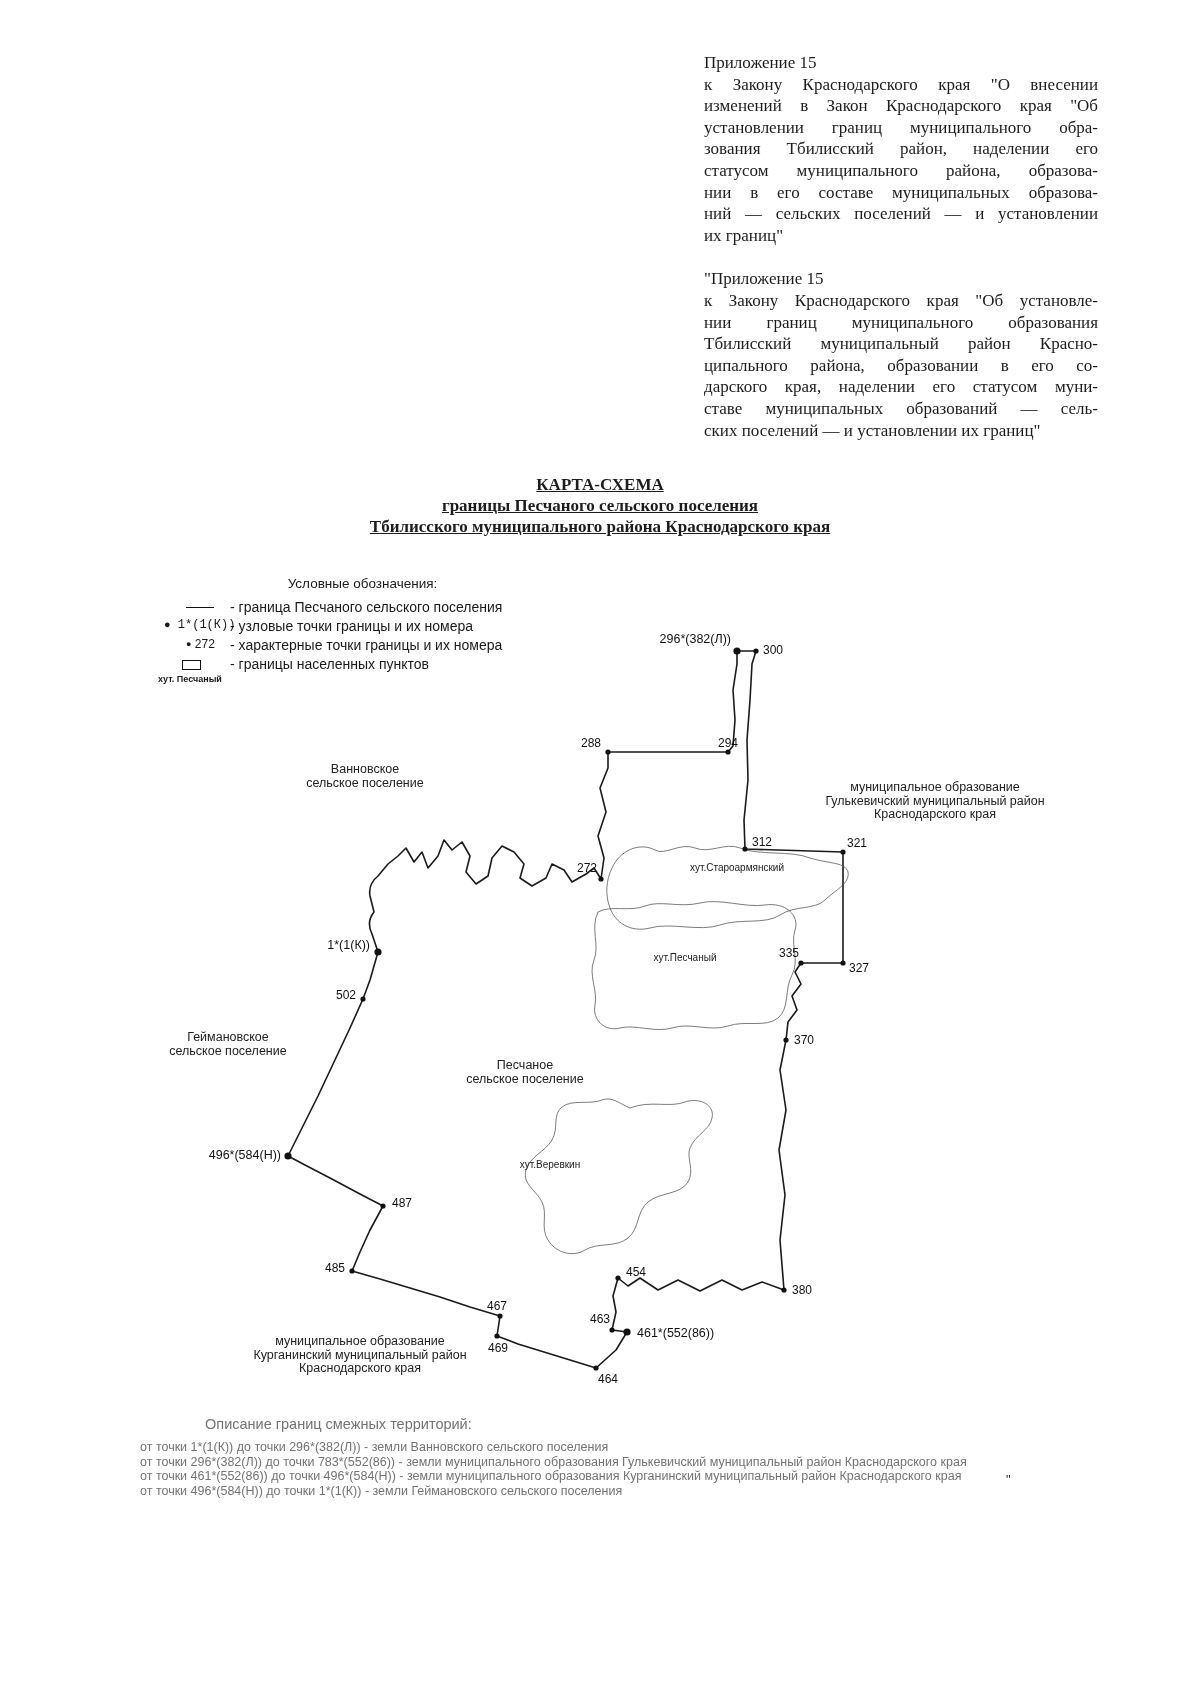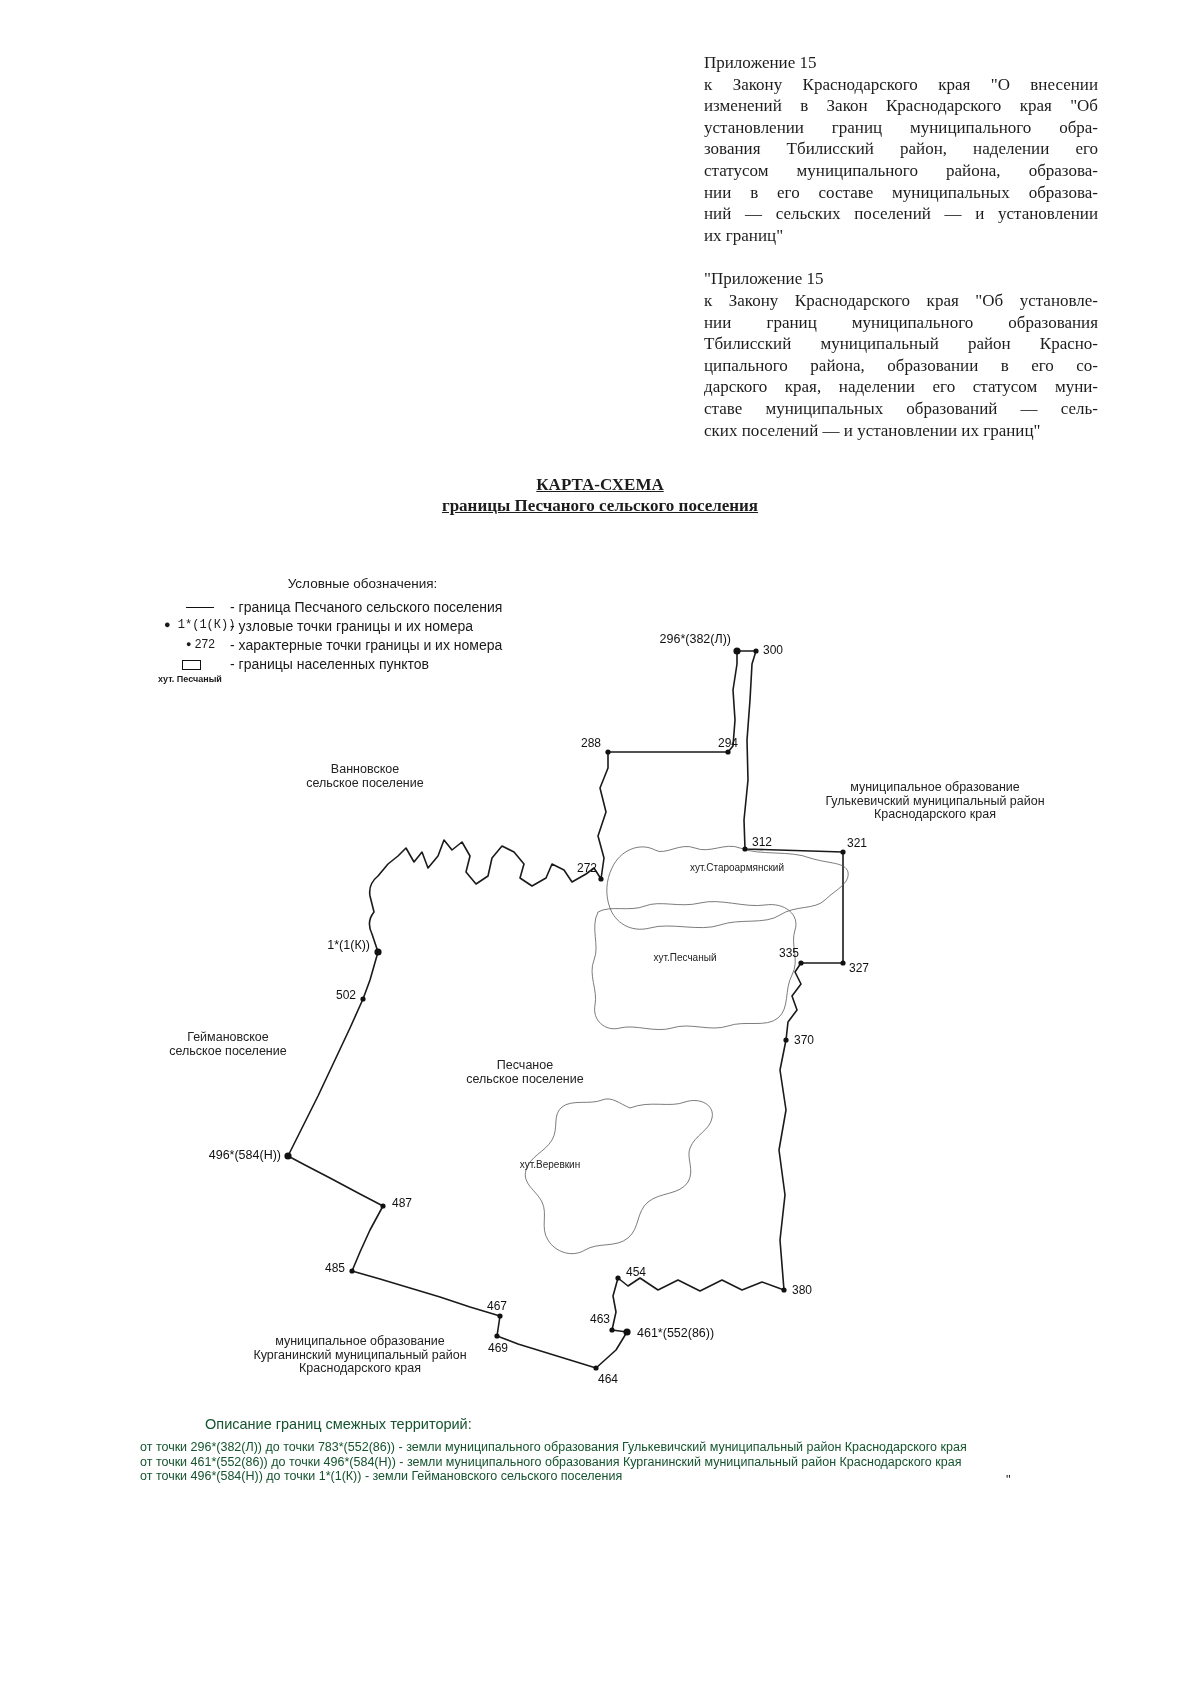--- a/index.html
+++ b/index.html
@@ -33,21 +33,21 @@
   #map-svg { position:absolute; left:0; top:0; }
   .boundary { fill:none; stroke:#1a1a1a; stroke-width:1.6; stroke-linejoin:round; stroke-linecap:round; }
   .thin { fill:none; stroke:#5a5a5a; stroke-width:0.8; stroke-linejoin:round; }
   .map-point { fill:#111; }
   .map-label { font-family:"Liberation Sans", sans-serif; font-size:12px; fill:#111; }
   .map-label.node { font-size:12.5px; }
   .region-label { font-family:"Liberation Sans", sans-serif; font-size:12.5px; fill:#222; }
   .region-label.small { font-size:10px; }
   
   .description { position:absolute; left:140px; top:1416px; width:980px;
-    font-family:"Liberation Sans", sans-serif; color:#14532d; }
+    font-family:"Liberation Sans", sans-serif; color:#737373; }
   .desc-title { margin-left:65px; font-size:14.5px; margin-bottom:8px; }
   .desc-lines div { font-size:12.5px; line-height:14.5px; white-space:nowrap; }
   .stray-mark { position:absolute; left:1006px; top:1472px; font-size:13px;
     font-family:"Liberation Sans", sans-serif; }
 </style>
 </head>
 <body>
 
 <div class="doc-header">
   <div class="para">
@@ -69,20 +69,21 @@
       <div>ципального района, образовании в его со-</div>
       <div>дарского края, наделении его статусом муни-</div>
       <div>ставе муниципальных образований — сель-</div>
       <div>ских поселений — и установлении их границ"</div>
     </div>
 </div>
 
 <div class="map-title">
     <div>КАРТА-СХЕМА</div>
     <div>границы Песчаного сельского поселения</div>
+    <div>Тбилисского муниципального района Краснодарского края</div>
   </div>
 
 <svg id="map-svg" width="1200" height="1697" viewBox="0 0 1200 1697" xmlns="http://www.w3.org/2000/svg">
 
   <path class="boundary" d="
     M 378 952 L 372 934 Q 366 922 374 912 L 370 896 Q 368 884 378 876
     L 388 864 L 398 856 L 406 848 L 414 862 L 422 852 L 428 868 L 438 856 L 444 840
     L 452 850 L 462 842 L 470 856 L 466 872 L 476 884 L 488 876 L 492 858 L 502 846
     L 514 852 L 524 864 L 520 878 L 532 886 L 546 878 L 552 864 L 564 870 L 572 882
     L 586 874 L 594 868 L 601 879
@@ -206,19 +207,20 @@
   <div class="lrow">
     <span class="sym-rect"></span>
     <span class="ltext">- границы населенных пунктов</span>
   </div>
   <div class="legend-sub">хут. Песчаный</div>
 </div>
 
 <div class="description">
   <div class="desc-title">Описание границ смежных территорий:</div>
   <div class="desc-lines">
+      <div>от точки 1*(1(К)) до точки 296*(382(Л)) - земли Ванновского сельского поселения</div>
       <div>от точки 296*(382(Л)) до точки 783*(552(86)) - земли муниципального образования Гулькевичский муниципальный район Краснодарского края</div>
       <div>от точки 461*(552(86)) до точки 496*(584(Н)) - земли муниципального образования Курганинский муниципальный район Краснодарского края</div>
       <div>от точки 496*(584(Н)) до точки 1*(1(К)) - земли Геймановского сельского поселения</div>
     </div>
 </div>
 
 <span class="stray-mark">"</span>
 
 </body></html>

